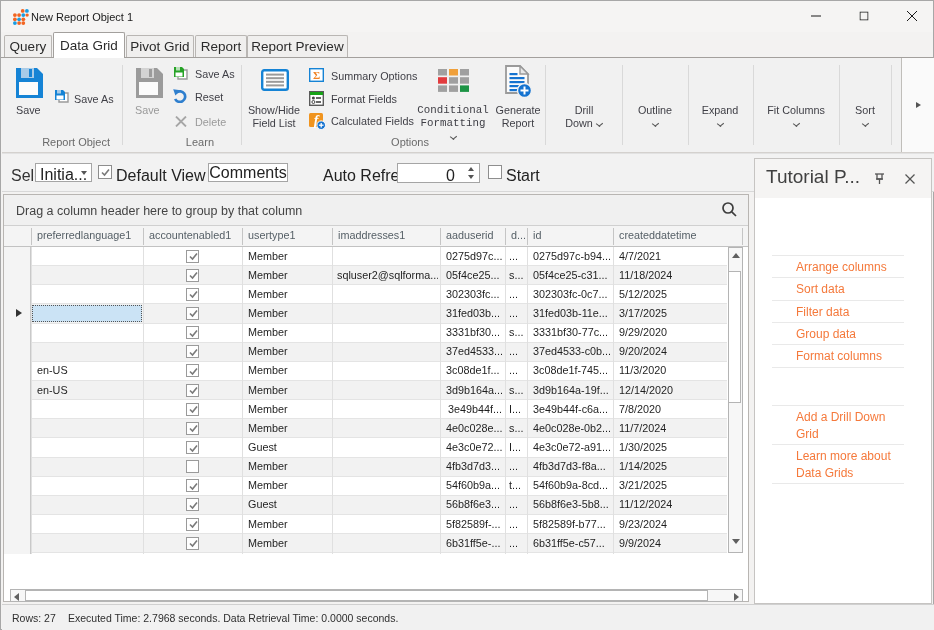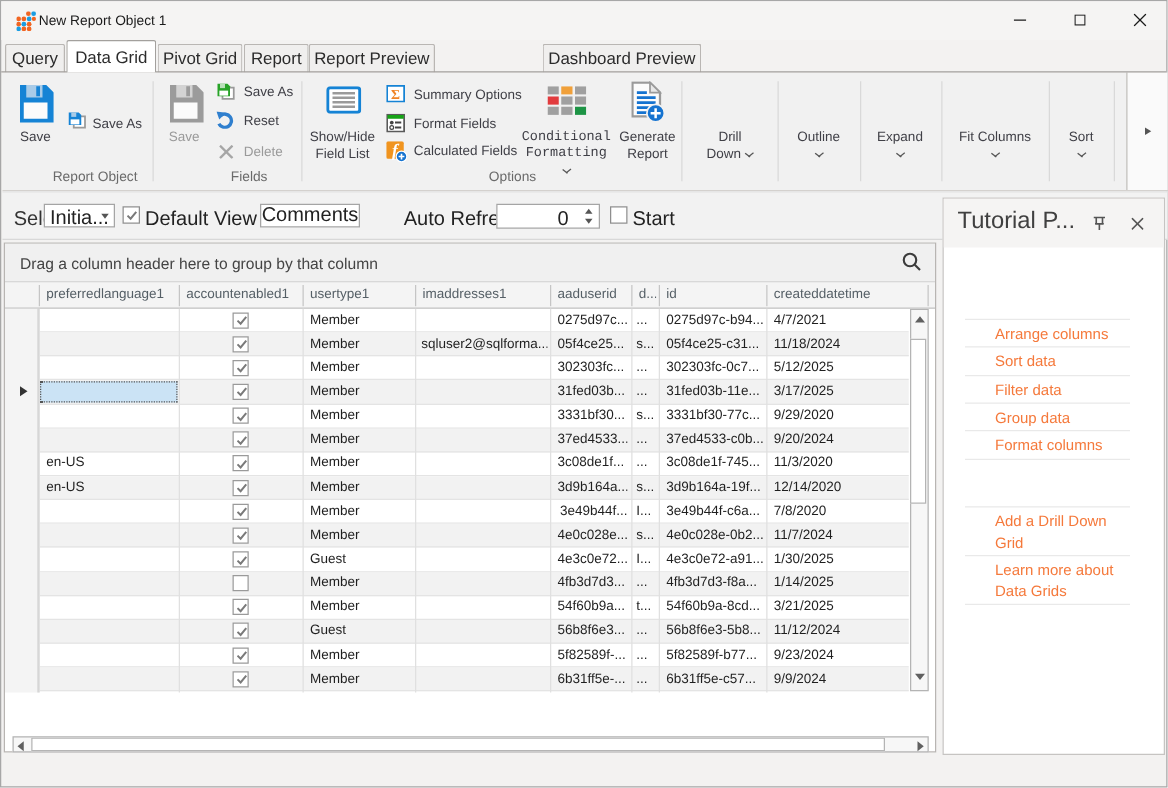--- a/index.html
+++ b/index.html
@@ -113,21 +113,20 @@
       </div>
   </div>
 
   <div id="tabbar">
     <div class="tab" style="left:3px;width:48px;">Query</div>
     <div class="tab active" style="left:52px;width:72px;">Data Grid</div>
     <div class="tab" style="left:125px;width:68px;">Pivot Grid</div>
     <div class="tab" style="left:194px;width:52px;">Report</div>
     <div class="tab" style="left:246px;width:101px;">Report Preview</div>
     <div class="tab" style="left:347px;width:85px;margin-top:23px;">Dashboard</div>
-    <div class="tab" style="left:433px;width:127px;">Dashboard Preview</div>
   </div>
   <div id="ribbon-topline"></div>
 
   <div id="ribbon">
 
     <svg class="abs" style="left:12px;top:9px" width="29" height="33" viewBox="0 0 29 33">
       <path d="M2 1 h21 l6 6 v24 h-27 z" fill="#1583d5"></path>
       <rect x="7" y="1" width="13" height="10" fill="#a8cbe8"></rect>
       <rect x="15" y="2" width="3" height="8" fill="#1583d5"></rect>
       <rect x="5" y="15" width="19" height="13" fill="#fbfbfb"></rect>
@@ -160,21 +159,21 @@
     <svg class="abs" style="left:171px;top:31px" width="15" height="14" viewBox="0 0 15 14">
       <path d="M3.5 3.5 a5.3 5.3 0 1 1 -1.4 6.5" fill="none" stroke="#2f7fce" stroke-width="2.7"></path>
       <path d="M0.2 0.2 L7.6 1.2 L2.4 6.6 z" fill="#2f7fce"></path>
     </svg>
     <div class="smalltext" style="left:193px;top:33px;">Reset</div>
     <svg class="abs" style="left:173px;top:58px" width="12" height="11" viewBox="0 0 12 11">
       <line x1="1" y1="0.5" x2="11" y2="10.5" stroke="#a6a6a6" stroke-width="1.8"></line>
       <line x1="11" y1="0.5" x2="1" y2="10.5" stroke="#a6a6a6" stroke-width="1.8"></line>
     </svg>
     <div class="smalltext dis" style="left:193px;top:58px;">Delete</div>
-    <div class="glabel" style="left:146px;width:66px;">Fields</div>
+    <div class="glabel" style="left:146px;width:66px;">Learn</div>
     <div class="rsep" style="left:239px"></div>
 
     <svg class="abs" style="left:259px;top:11px" width="28" height="22" viewBox="0 0 28 22">
       <rect x="1.2" y="1.2" width="25.6" height="19.6" rx="2" fill="#fff" stroke="#1583d5" stroke-width="2.4"></rect>
       <rect x="5" y="4.6" width="18" height="2" fill="#9a9a9a"></rect>
       <rect x="5" y="8.2" width="18" height="2" fill="#9a9a9a"></rect>
       <rect x="5" y="11.8" width="18" height="2" fill="#9a9a9a"></rect>
       <rect x="5" y="15.4" width="18" height="2" fill="#9a9a9a"></rect>
     </svg>
     <div class="biglabel" style="left:237px;top:45.5px;width:70px;">Show/Hide<br>Field List</div>
@@ -543,14 +542,18 @@
       <div class="tsep" style="top:185.20000000000002px;"></div>
       <div class="tlink" style="top:189.20000000000002px;">Format columns</div>
       <div class="tsep" style="top:207.50000000000003px;"></div>
       <div class="tsep" style="top:246.40000000000003px;"></div>
       <div class="tlink" style="top:250.40000000000003px;">Add a Drill Down Grid</div>
       <div class="tsep" style="top:285.3px;"></div>
       <div class="tlink" style="top:289.3px;">Learn more about Data Grids</div>
       <div class="tsep" style="top:324.2px;"></div>
     </div>
 
+  <div id="statusbar">
+    <div class="abs" style="left:10px;top:7px;">Rows: 27</div>
+    <div class="abs" style="left:66px;top:7px;">Executed Time: 2.7968 seconds. Data Retrieval Time: 0.0000 seconds.</div>
+  </div>
 
 </div>
 
 </body></html>

